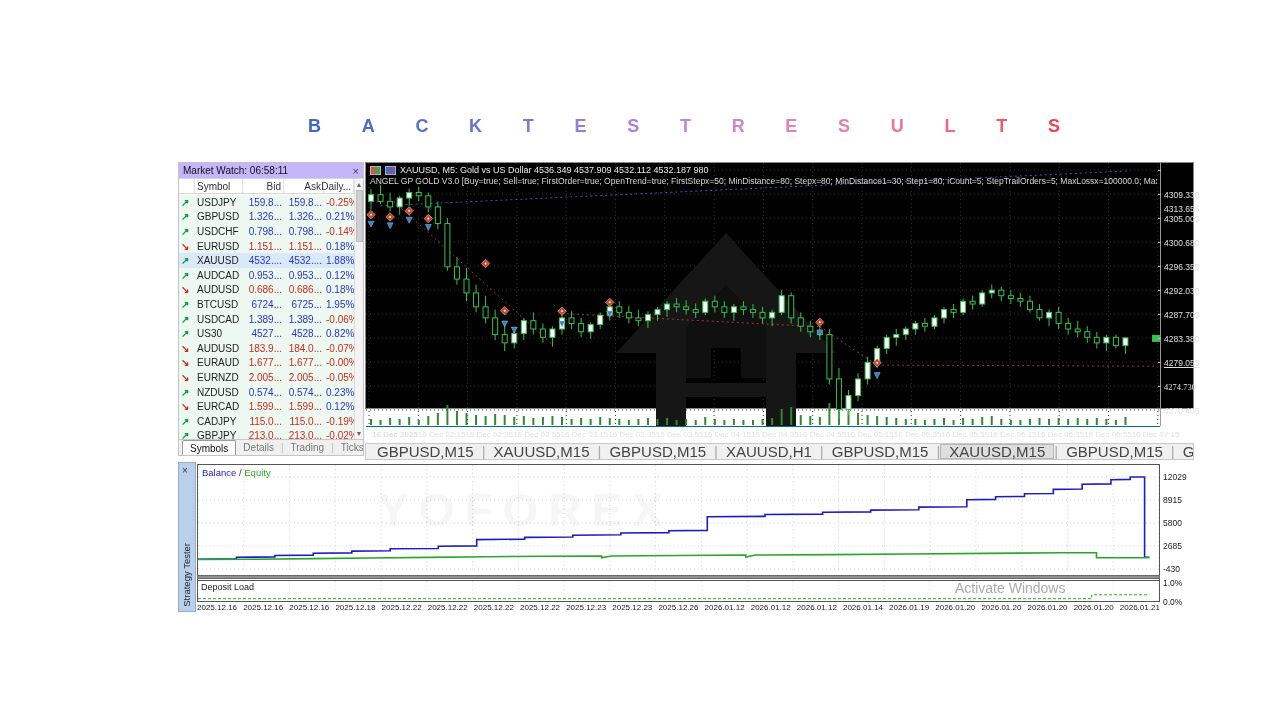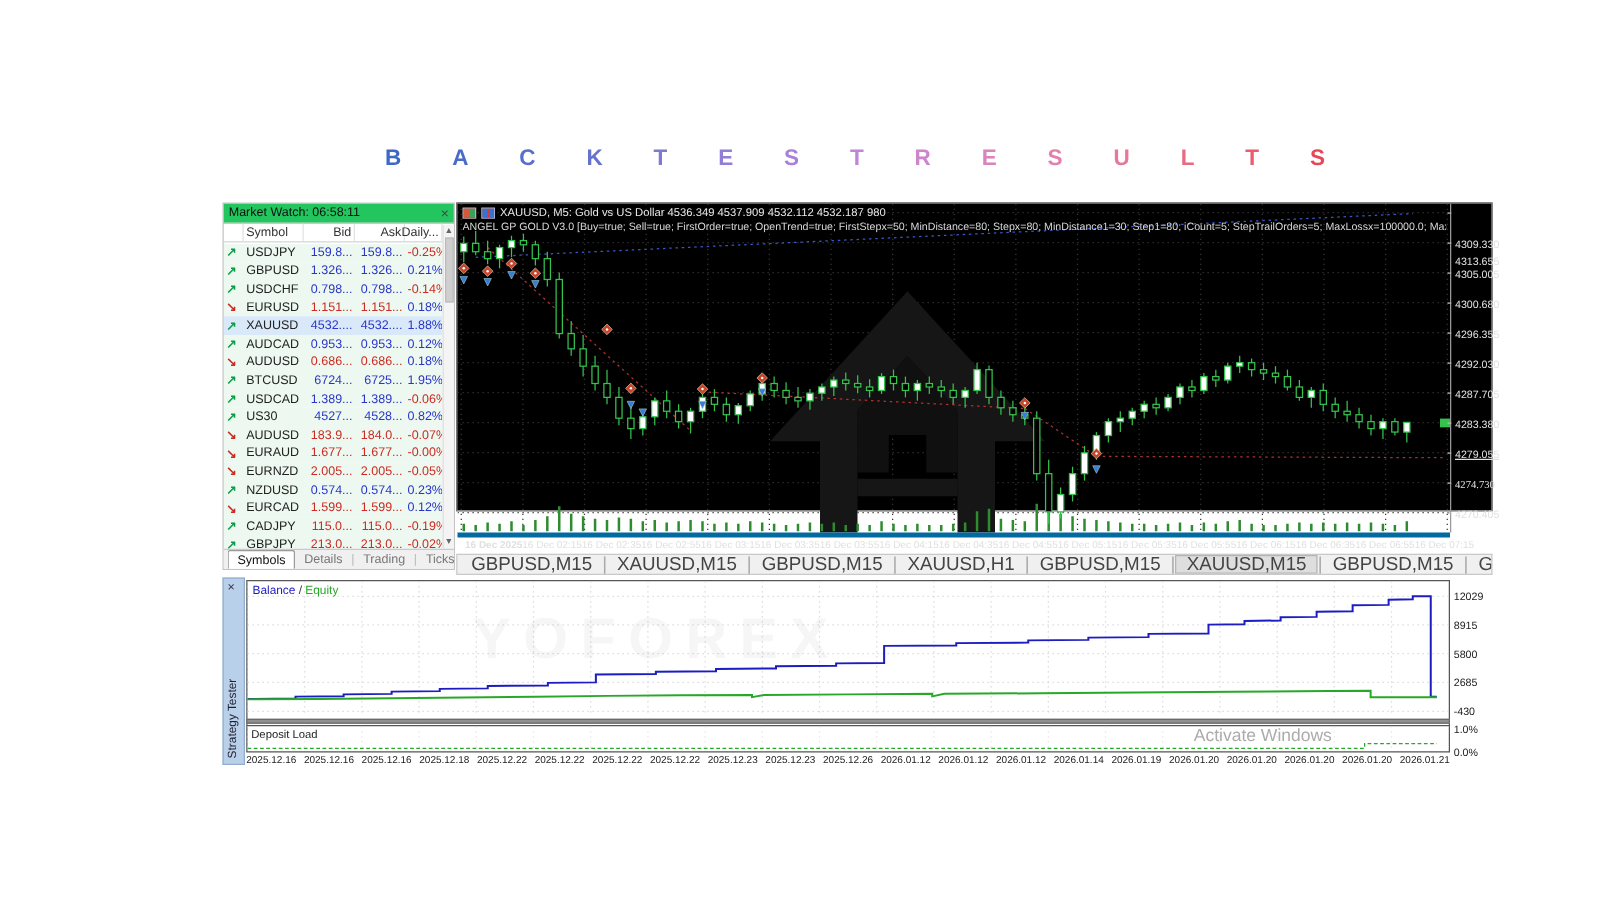--- a/index.html
+++ b/index.html
@@ -7,21 +7,21 @@
   .page { position:relative; width:1280px; height:720px; background:#fff; overflow:hidden;
           font-family:"Liberation Sans", sans-serif; }
 
   
   .title-row { position:absolute; left:308px; top:116px; width:752px; display:flex;
                justify-content:space-between; font-size:18px; font-weight:bold; letter-spacing:0; }
 
   
   .mw { position:absolute; left:178px; top:162px; width:186px; height:294px;
         background:#fff; border:1px solid #c4c4c4; font-size:10px; color:#222; }
-  .mw-header { height:16px; background:#22c55e; border-bottom:1px solid #d5d5d5;
+  .mw-header { height:16px; background:#c4b5fd; border-bottom:1px solid #d5d5d5;
                display:flex; align-items:center; justify-content:space-between; padding:0 4px;
                font-size:10px; color:#111; }
   .mw-close { color:#444; font-size:11px; cursor:default; line-height:10px; }
   .mw-cols { display:grid; grid-template-columns:16px 48px 41px 40px 30px; height:15px;
              border-bottom:1px solid #d5d5d5; align-items:center; color:#333; }
   .mw-cols span { padding:0 2px; border-right:1px solid #e2e2e2; height:100%; display:flex; align-items:center; }
   .mw-cols .num { justify-content:flex-end; }
   .mw-rows { position:absolute; top:32px; bottom:16px; left:0; right:9px; overflow:hidden; }
   .mw-row { display:grid; grid-template-columns:16px 48px 41px 40px 30px; height:14.6px;
             align-items:center; background:#ecf8f0; }
@@ -51,21 +51,21 @@
                  display:flex; align-items:center; gap:4px; white-space:nowrap; z-index:5; }
   .ct-icon1 { width:11px; height:9px; display:inline-block;
               background:linear-gradient(90deg,#d4593a 50%,#3aa05a 50%); border:1px solid #caa; }
   .ct-icon2 { width:11px; height:9px; display:inline-block;
               background:linear-gradient(90deg,#3a6fd4 40%,#d43a3a 40% 70%,#3a6fd4 70%); border:1px solid #aac; }
   .chart-ea { position:absolute; left:4px; top:13px; right:36px; font-size:8.5px; color:#d8d8d8;
               white-space:nowrap; overflow:hidden; z-index:5; }
   .price-axis { position:absolute; top:0; right:0; width:33px; height:263px; border-left:1px solid #9a9a9a; }
   .price-axis .pl { position:absolute; left:3px; font-size:8.5px; color:#e0e0e0; white-space:nowrap; }
   .price-axis .tick { position:absolute; left:-3px; width:3px; height:1px; background:#bbb; }
-  .time-axis { position:absolute; left:0; top:263px; width:794px; height:15px; border-top:4px solid #0369a1;
+  .time-axis { position:absolute; left:0; top:263px; width:794px; height:15px; border-top:1px solid #0369a1;
                display:flex; justify-content:space-between; align-items:center; padding:0 6px; }
   .time-axis span { font-size:8px; color:#e0e0e0; white-space:nowrap; }
   .time-axis span:first-child { font-weight:bold; }
 
   
   .chart-tabs { position:absolute; left:365px; top:443px; width:829px; height:17px; background:#f0f0f0;
                 border:1px solid #c9c9c9; display:flex; align-items:center; font-size:15px; color:#444;
                 padding:0 3px; overflow:hidden; }
   .chart-tab { padding:0 8px; white-space:nowrap; height:100%; display:flex; align-items:center; }
   .chart-tab.active { background:#dedede; border:1px solid #b5b5b5; }

